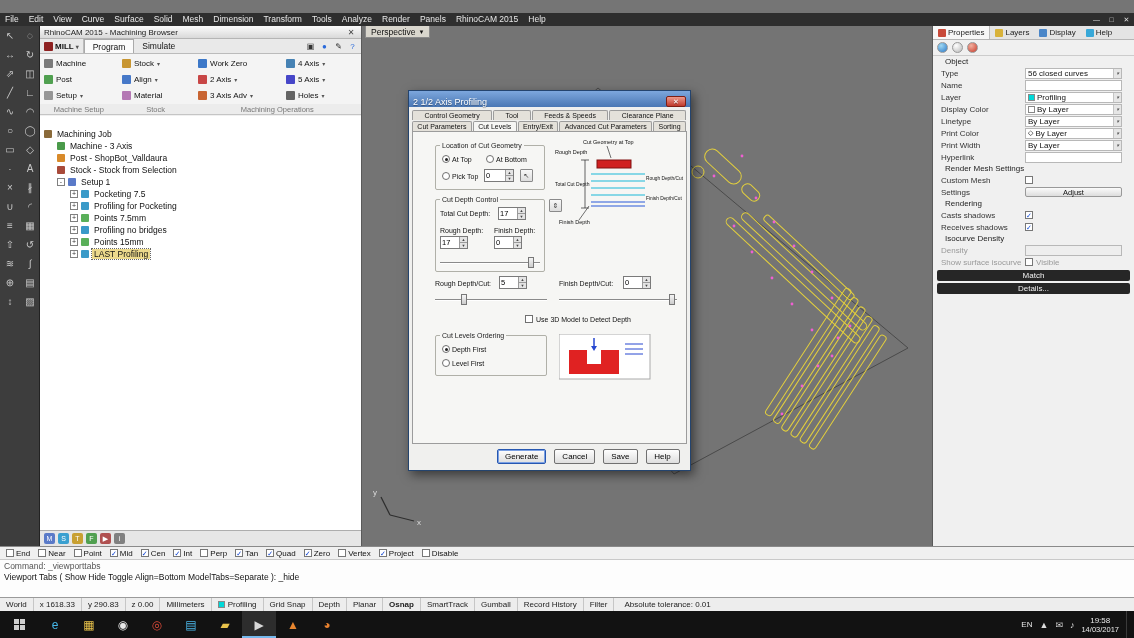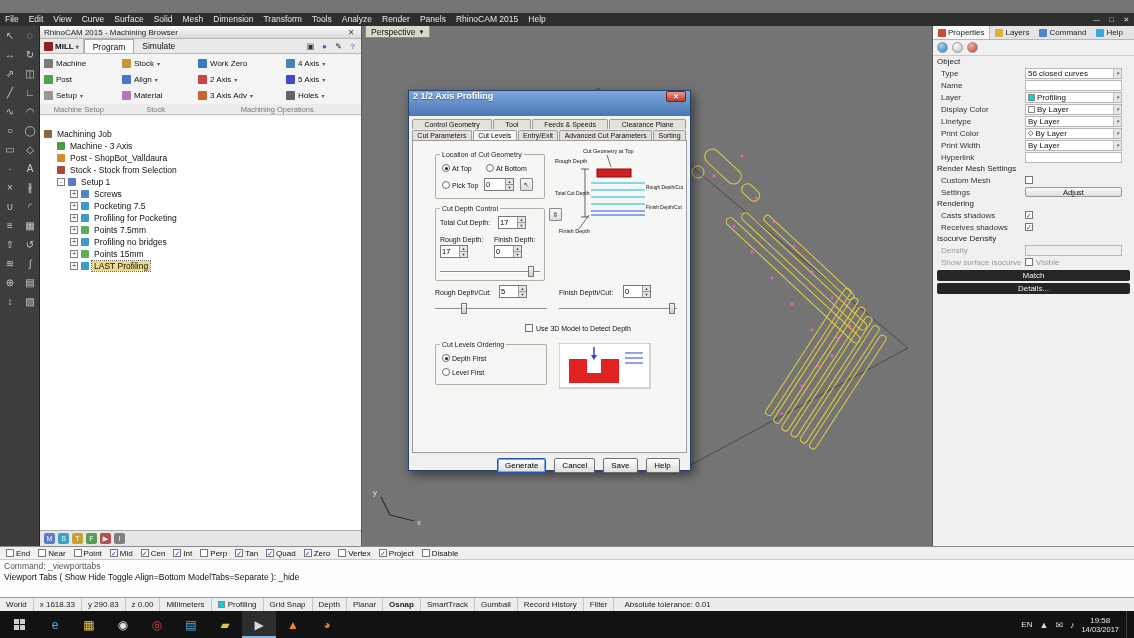--- a/index.html
+++ b/index.html
@@ -55,21 +55,21 @@
 .f-ico{width:11px;height:11px;border-radius:2px;display:flex;align-items:center;justify-content:center;font-size:7px;color:#fff;background:#888}
 
 
 .viewport{position:absolute;left:362px;top:26px;width:570px;height:520px;background:#747474;overflow:hidden}
 .vp-label{position:absolute;left:3px;top:0;background:#d9d6cd;border:1px solid #8a8a8a;border-top:none;padding:0 5px;height:12px;font-size:8.5px;color:#111;display:flex;align-items:center;gap:3px;z-index:2}
 .vp-label .dd{font-size:6px}
 .vp-svg{position:absolute;left:0;top:0}
 
 
 .dlg{position:absolute;left:408px;top:90px;width:283px;height:381px;background:#f0f0ee;border:1px solid #24446e;box-shadow:3px 4px 10px rgba(0,0,0,.5);z-index:10;font-size:7.5px}
-.dlg-title{height:25px;background:linear-gradient(#7da7dd,#4a77b4);display:flex;align-items:flex-start;padding:0 4px;color:#fff;font-weight:bold;font-size:9px;text-shadow:0 1px 1px rgba(0,0,0,.4)}
+.dlg-title{height:16px;background:linear-gradient(#7da7dd,#4a77b4);display:flex;align-items:flex-end;padding:0 4px;color:#fff;font-weight:normal;font-size:9px;text-shadow:0 1px 1px rgba(0,0,0,.4)}
 .dlg-close{margin-left:auto;width:20px;height:11px;background:linear-gradient(#ee9a8c,#c0392b);border:1px solid #7e1f14;border-radius:2px;color:#fff;font-size:7px;line-height:9px;text-align:center}
 .dlg-tabs{padding:3px 3px 0}
 .dtab-row{display:flex}
 .dtab-row:first-child{margin-bottom:1px}
 .dtab{flex:1 1 auto;min-width:0;text-align:center;font-size:7px;padding:1px 2px;background:#e4e1da;border:1px solid #9c9c9c;border-bottom:none;border-radius:2px 2px 0 0;margin-right:1px;white-space:nowrap;overflow:hidden}
 .dtab.active{background:#f6f6f4;margin-bottom:-1px;padding-bottom:2px}
 .dlg-content{position:relative;margin:0 3px;border:1px solid #9c9c9c;background:#f6f6f4;height:313px}
 .grp{position:absolute;border:1px solid #b0b0a8;border-radius:2px}
 .grp legend{font-size:7px;margin-left:4px;padding:0 2px;color:#222}
 .dradio{position:absolute;display:flex;align-items:center;gap:2px;font-size:7px;white-space:nowrap}
@@ -93,21 +93,21 @@
 .dbtn.primary{border:1px solid #2757b0;box-shadow:0 0 0 1px #7aa0e4 inset}
 
 
 .props{position:absolute;left:932px;top:26px;width:202px;height:520px;background:#f0f0f0;border-left:1px solid #5a5a5a;font-size:8px}
 .ptabs{height:14px;display:flex;background:#e4e4e4;border-bottom:1px solid #b5b5b5}
 .ptab{display:flex;align-items:center;gap:2px;padding:0 5px;color:#222;white-space:nowrap}
 .ptab.active{background:#f8f8f8;border-right:1px solid #bbb}
 .ptab-ico{width:8px;height:8px;border-radius:1px;flex:none;background:#999}
 .picons{height:16px;display:flex;align-items:center;gap:4px;padding:0 4px;border-bottom:1px solid #ccc}
 .picon{width:11px;height:11px;border-radius:50%;border:1px solid #999}
-.phead{height:11px;line-height:11px;padding:0 4px;color:#222}
+.phead{height:11px;line-height:11px;padding:0 12px;color:#222}
 .prow{height:12px;display:flex;align-items:center;padding:0 12px 0 8px}
 .plab{width:84px;flex:none;color:#333;white-space:nowrap;overflow:hidden}
 .pval{flex:1;height:11px;background:#fff;border:1px solid #b8b8b8;display:flex;align-items:center;padding:0 0 0 2px;gap:2px;overflow:hidden;white-space:nowrap}
 .pval .dd{margin-left:auto;font-size:5px;color:#555;background:#e6e6e6;border-left:1px solid #c5c5c5;height:100%;display:flex;align-items:center;padding:0 2px;flex:none}
 .pval input{flex:1;min-width:0;border:none;outline:none;font-size:8px;font-family:inherit}
 .chip{width:7px;height:7px;border:1px solid #888;flex:none;background:#fff}
 .pcheck{width:8px;height:8px;border:1px solid #777;background:#fff;font-size:7px;line-height:7px;text-align:center;color:#1a52d8;flex:none}
 .pbtn{flex:1;height:10px;background:linear-gradient(#fbfbfb,#ddd);border:1px solid #999;border-radius:2px;font-size:7.5px;line-height:9px;text-align:center}
 .pbtn-dark{height:11px;margin:2px 4px;background:#262626;color:#f0f0f0;display:flex;align-items:center;justify-content:center;border-radius:2px}
 .gray{color:#999}
@@ -407,26 +407,20 @@
           <span class="tlabel">Stock - Stock from Selection</span>
         </div>
 
         <div class="trow">
           <span class="tpad" style="width: 13px;"></span>
           <span class="texp">-</span>
           <span class="ticon" style="background: rgb(90, 122, 200);"></span>
           <span class="tlabel">Setup 1</span>
         </div>
 
-        <div class="trow">
-          <span class="tpad" style="width: 26px;"></span>
-          <span class="texp">+</span>
-          <span class="ticon" style="background: rgb(74, 136, 200);"></span>
-          <span class="tlabel">Screws</span>
-        </div>
 
         <div class="trow">
           <span class="tpad" style="width: 26px;"></span>
           <span class="texp">+</span>
           <span class="ticon" style="background: rgb(58, 154, 200);"></span>
           <span class="tlabel">Pocketing 7.5</span>
         </div>
 
         <div class="trow">
           <span class="tpad" style="width: 26px;"></span>
@@ -538,21 +532,21 @@
           <span>Properties</span>
         </span>
 
         <span class="ptab">
           <i class="ptab-ico" style="background: rgb(216, 178, 58);"></i>
           <span>Layers</span>
         </span>
 
         <span class="ptab">
           <i class="ptab-ico" style="background: rgb(74, 134, 200);"></i>
-          <span>Command</span>
+          <span>Display</span>
         </span>
 
         <span class="ptab">
           <i class="ptab-ico" style="background: rgb(56, 168, 216);"></i>
           <span>Help</span>
         </span>
       </div>
     <div class="picons">
       <span class="picon" style="background:radial-gradient(circle at 35% 30%,#9fd8f2,#2a78c8)"></span>
       <span class="picon" style="background:radial-gradient(circle at 35% 30%,#ffffff,#b8b8b8)"></span>

